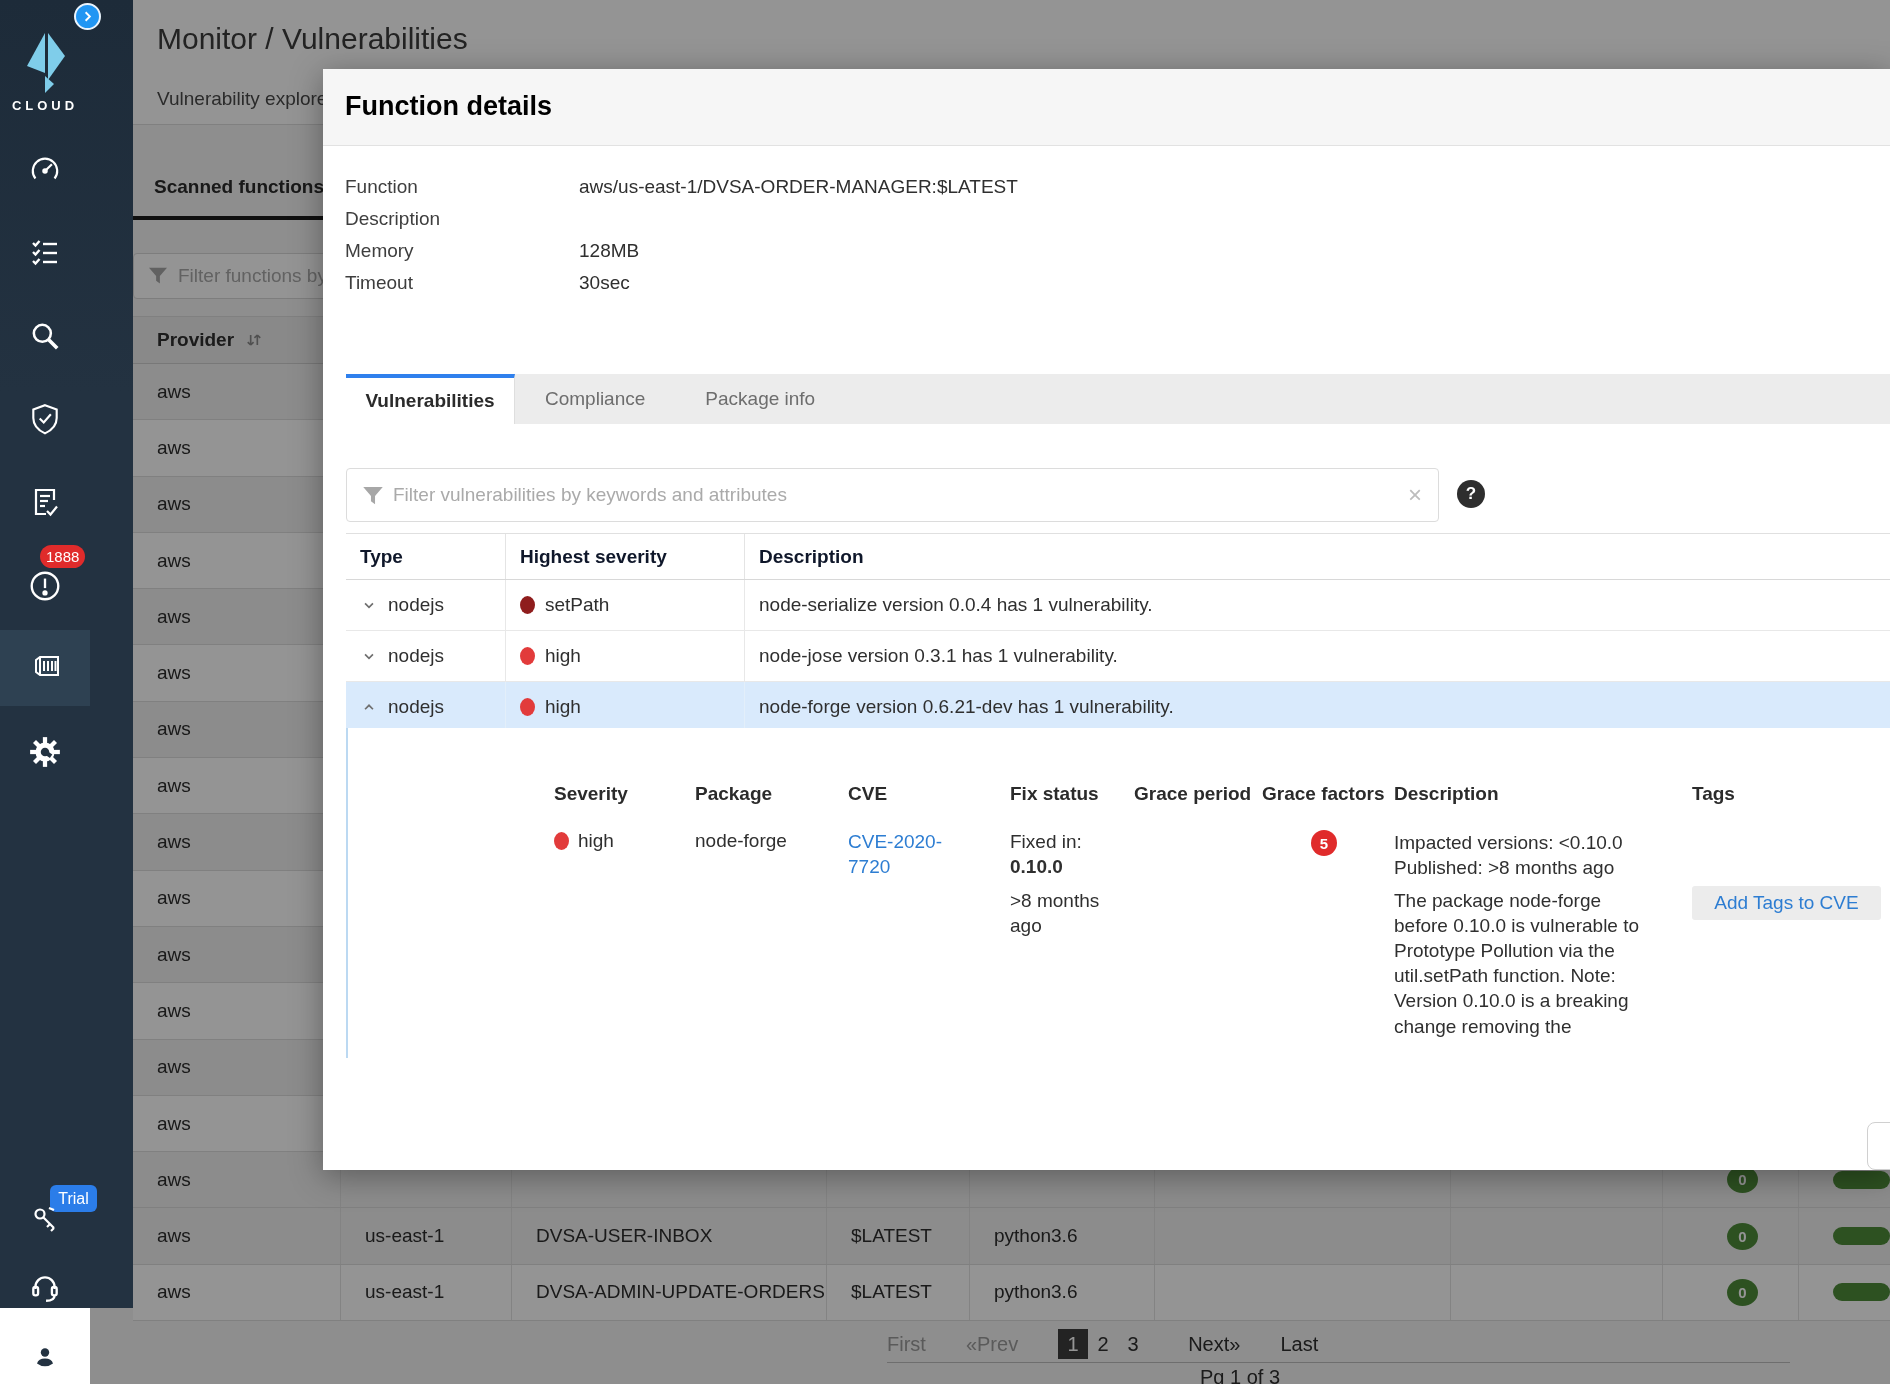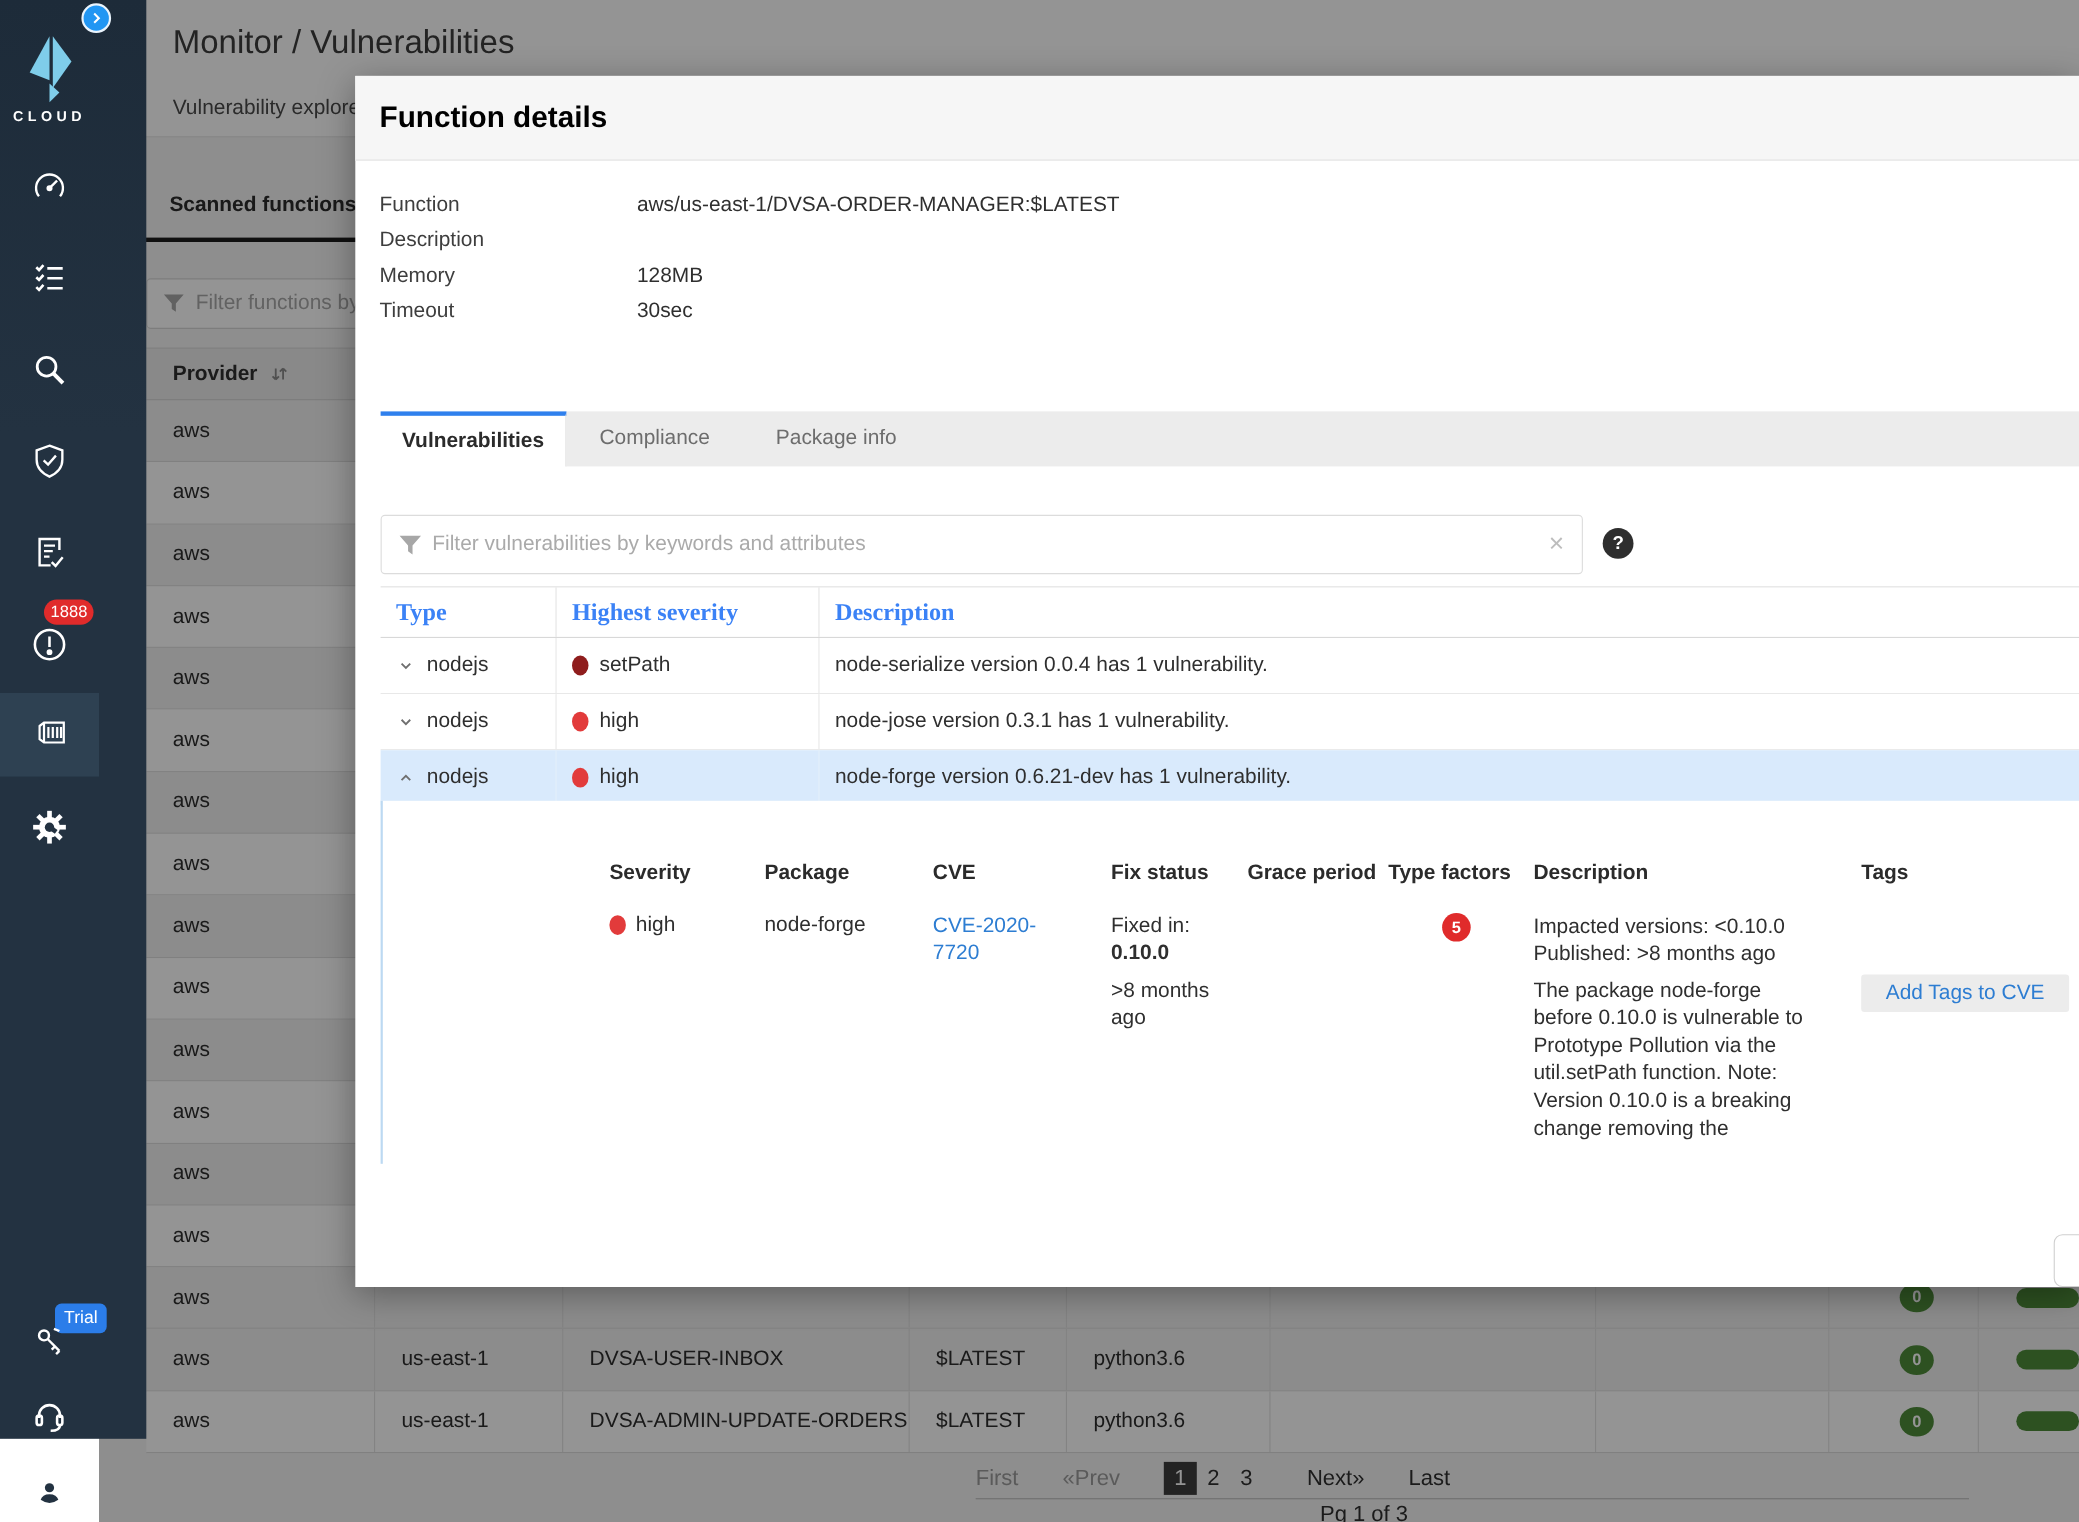--- a/index.html
+++ b/index.html
@@ -56,21 +56,21 @@
 
   .vfilter{position:absolute;left:23px;top:399px;width:1091px;height:52px;border:1px solid #dcdcdc;border-radius:4px;background:#fff;}
   .vfilter input{position:absolute;left:44px;top:2px;width:960px;height:46px;border:none;outline:none;font-size:19px;color:#444;background:transparent;font-family:"Liberation Sans",sans-serif;}
   .vfilter input::placeholder{color:#aaaaaa;}
   .vfilter .funnel{position:absolute;left:13px;top:14px;}
   .vfilter .clear-x{position:absolute;right:16px;top:13px;font-size:24px;color:#bdbdbd;line-height:26px;}
   .help-circle{position:absolute;left:1134px;top:411px;width:28px;height:28px;border-radius:50%;background:#2e2e2e;color:#fff;font-size:17px;font-weight:bold;display:flex;align-items:center;justify-content:center;}
 
   .vtable{position:absolute;left:23px;top:464px;right:0;}
   .vhead{display:grid;grid-template-columns:160px 239px 1fr;height:45px;border-top:1px solid #e0e0e0;border-bottom:1px solid #d8d8d8;align-items:center;}
-  .vhead .th{font-size:22px;font-weight:bold;color:#3b82f6;padding-left:14px;border-right:1px solid #e4e4e4;height:100%;display:flex;align-items:center;font-family:Liberation Serif, serif;}
+  .vhead .th{font-size:19px;font-weight:bold;color:#0f172a;padding-left:14px;border-right:1px solid #e4e4e4;height:100%;display:flex;align-items:center;}
   .vhead .th.last{border-right:none;}
   .vrow{display:grid;grid-template-columns:160px 239px 1fr;height:50px;border-bottom:1px solid #e8e8e8;align-items:center;background:#fff;}
   .vrow.expanded{background:#d9eafc;border-bottom:none;}
   .vrow .c{height:100%;display:flex;align-items:center;border-right:1px solid #e8e8e8;padding-left:14px;gap:10px;}
   .vrow.expanded .c{border-right:1px solid #e3effa;}
   .vrow .c.last{border-right:none;}
   .vrow .type-text{font-size:19px;color:#2f2f2f;}
   .sev-dot{width:15px;height:18px;border-radius:50%;}
   .sev-dot.critical{background:#8f1d1d;}
   .sev-dot.high{background:#e23b3b;}
@@ -522,21 +522,21 @@
       </div>
     </div>
 
     <div class="expanded-panel">
       <div class="dgrid">
         <div class="dh" style="left:206px">Severity</div>
         <div class="dh" style="left:347px">Package</div>
         <div class="dh" style="left:500px">CVE</div>
         <div class="dh" style="left:662px">Fix status</div>
         <div class="dh" style="left:786px">Grace period</div>
-        <div class="dh" style="left:914px">Type factors</div>
+        <div class="dh" style="left:914px">Grace factors</div>
         <div class="dh" style="left:1046px">Description</div>
         <div class="dh" style="left:1344px">Tags</div>
 
         <div class="dc" style="left:206px;display:flex;align-items:center;gap:9px;">
           <span class="sev-dot high"></span>
           <span>high</span>
         </div>
         <div class="dc" style="left:347px">node-forge</div>
         <div class="dc cve-link" style="left:500px">CVE-2020-7720</div>
         <div class="dc fix-col" style="left:662px">

